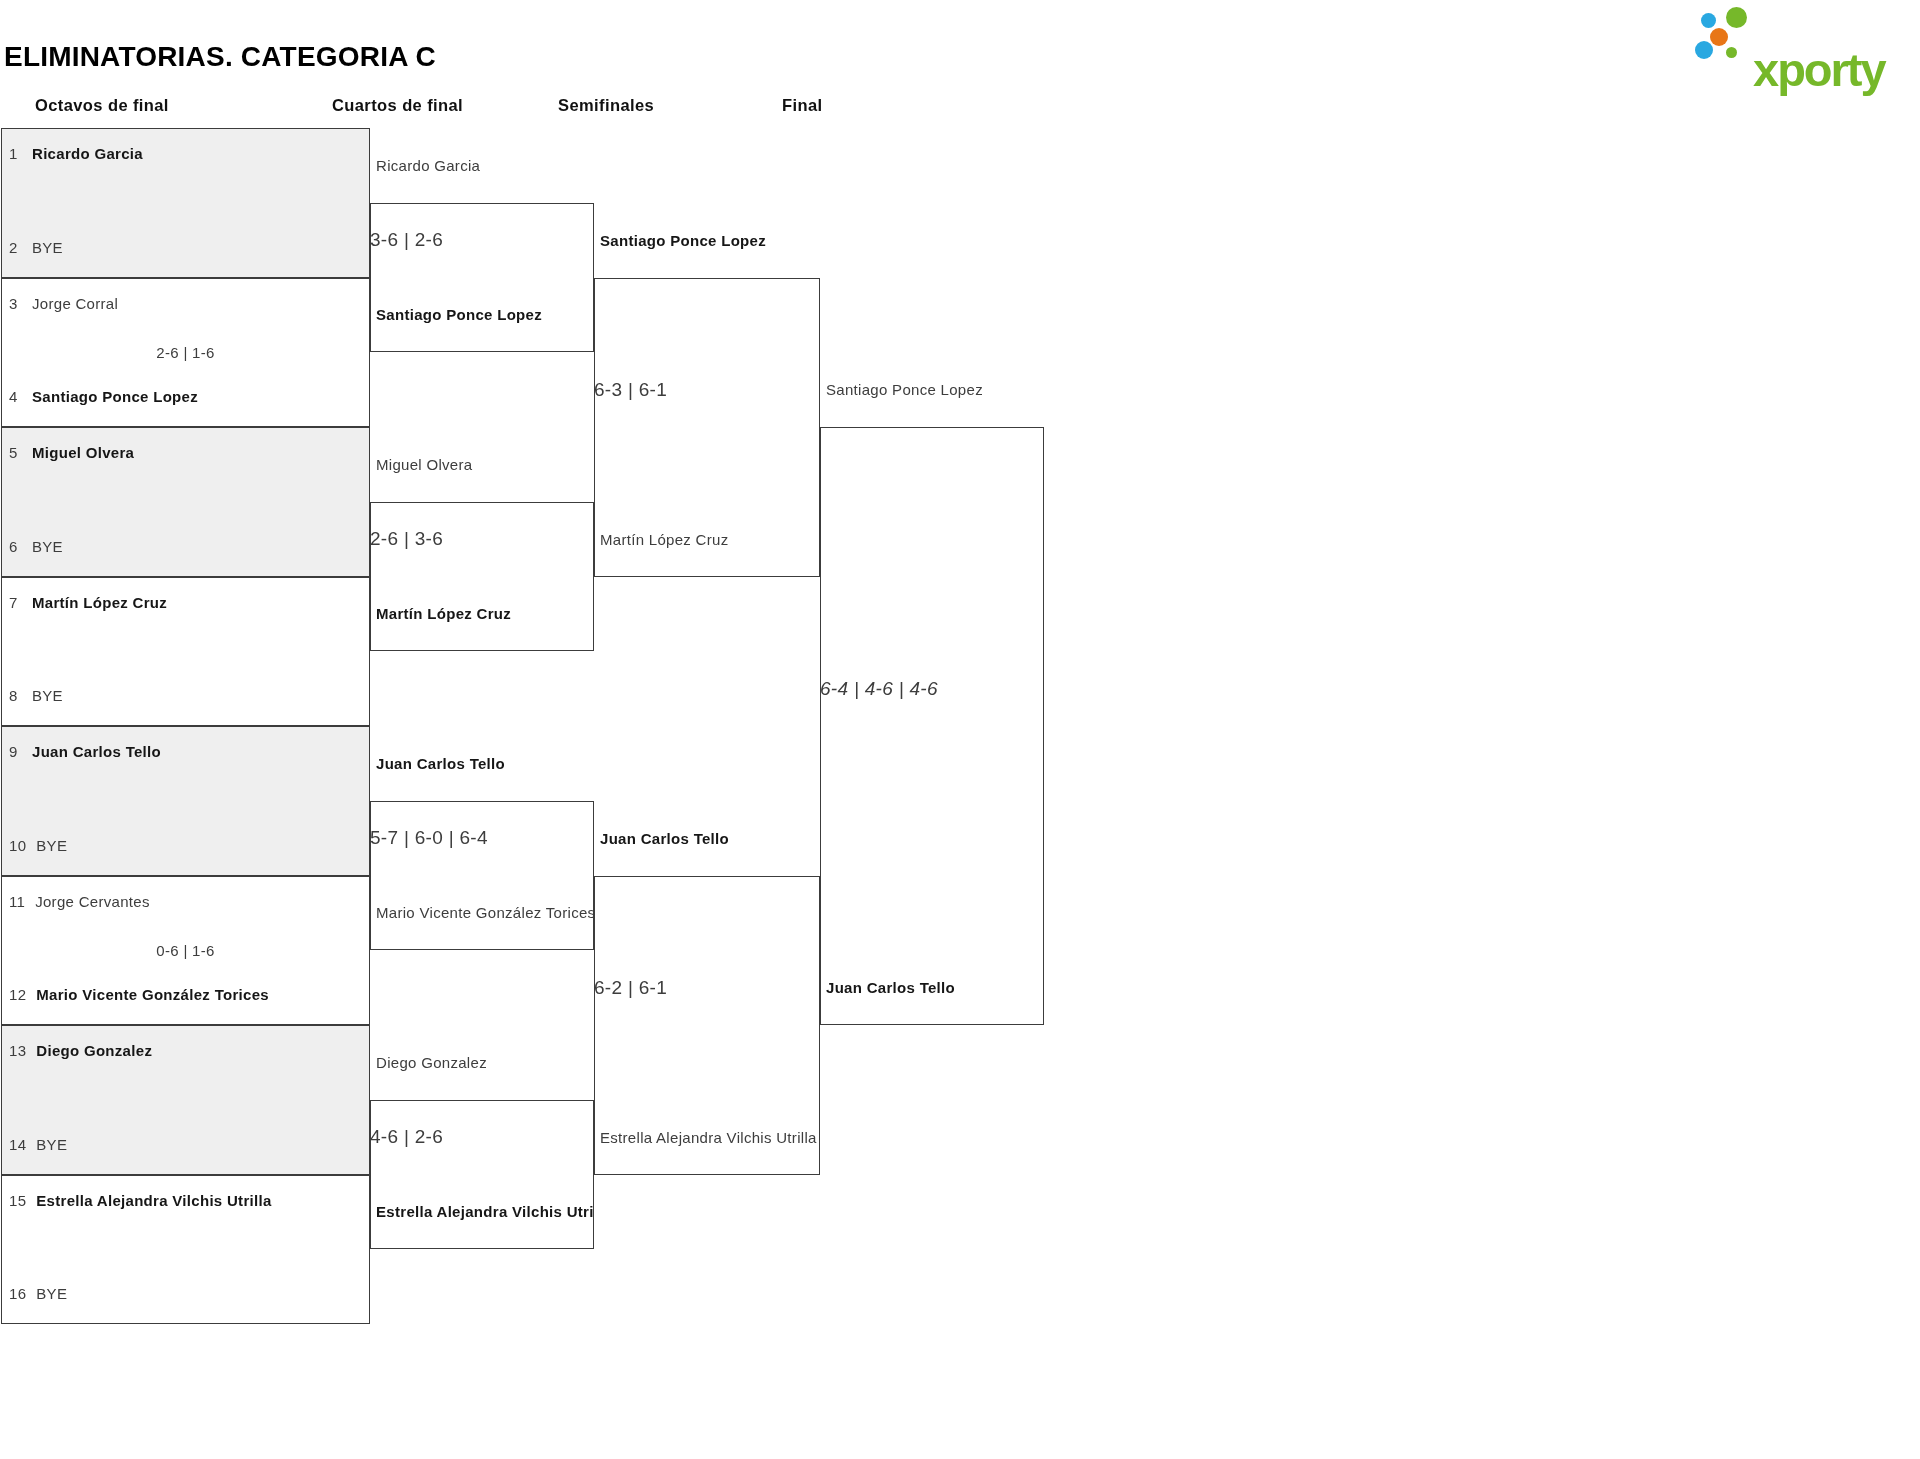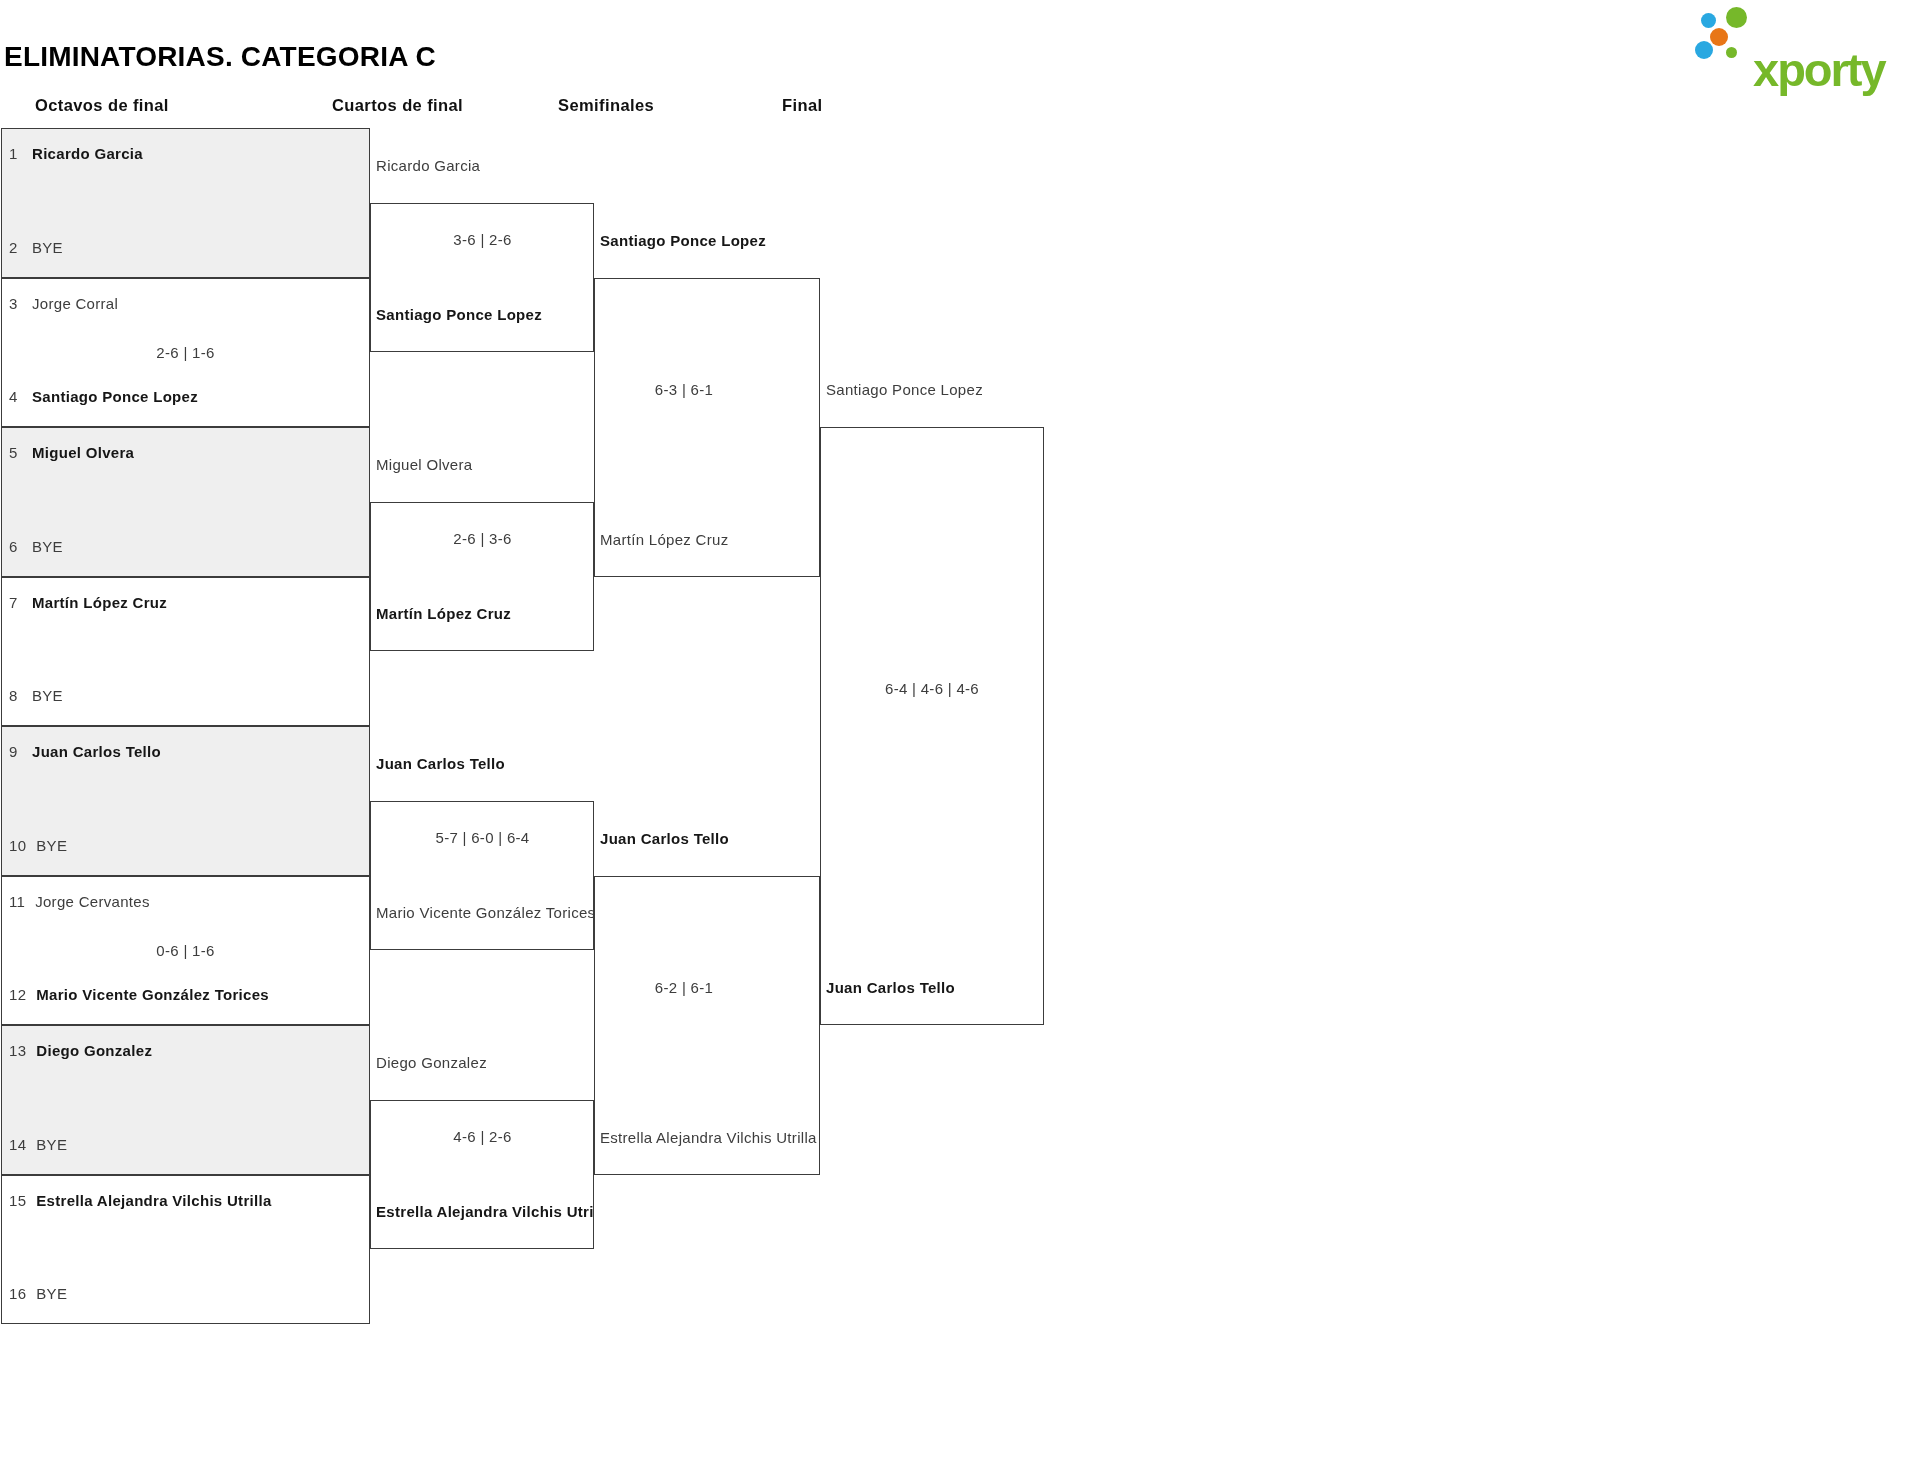--- a/index.html
+++ b/index.html
@@ -38,25 +38,25 @@
 
   
   .lbl{position:absolute;height:20px;line-height:20px;font-size:15px;color:#3d3d3d;
        letter-spacing:.3px;white-space:nowrap;overflow:hidden;}
   .lbl.b{font-weight:700;color:#161616;}
   .lbl.c{left:376px;width:218px;}
   .lbl.s{left:600px;width:219px;}
   .lbl.f{left:826px;width:217px;}
 
   
-  .rscore{position:absolute;height:20px;line-height:20px;font-size:15px;color:#3d3d3d;
-          letter-spacing:.3px;text-align:center;}
+  .rscore{position:absolute;height:20px;line-height:20px;font-size:19px;color:#3d3d3d;
+          letter-spacing:.3px;}
   .rscore.c{left:370px;width:225px;}
   .rscore.s{left:594px;width:180px;}
-  .rscore.f{left:820px;width:224px;}
+  .rscore.f{left:820px;width:224px;font-style:italic;}
 </style>
 </head>
 <body>
 
 <div id="page">
 
   <div class="title" style="top:38px">ELIMINATORIAS. CATEGORIA C</div>
 
   <div>
     <div class="logo-dot" style="left:1701px;top:13px;width:15px;height:15px;background:#29a8e1;"></div>

